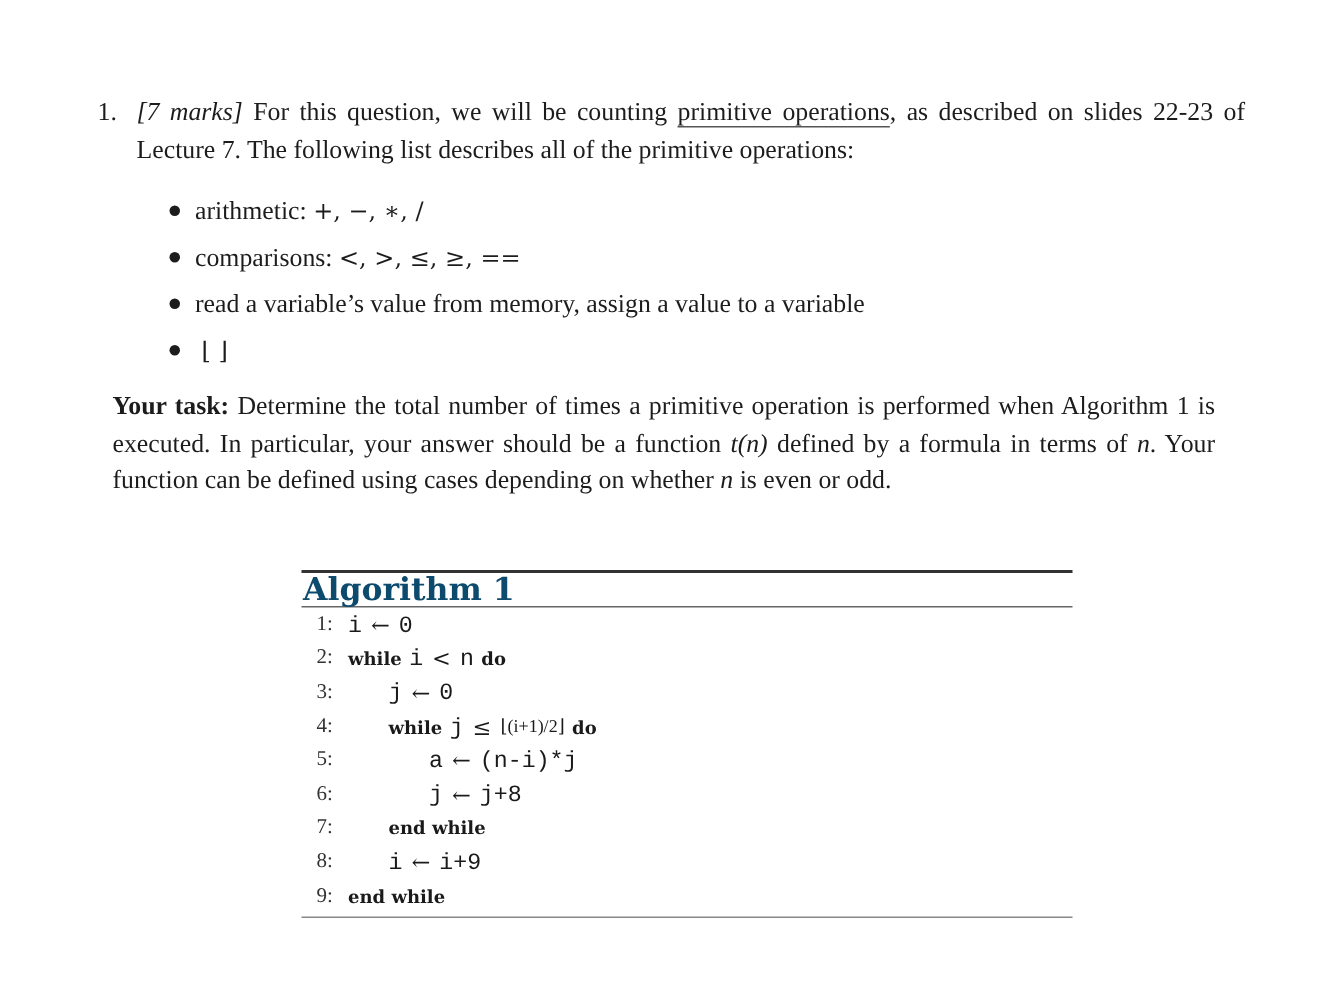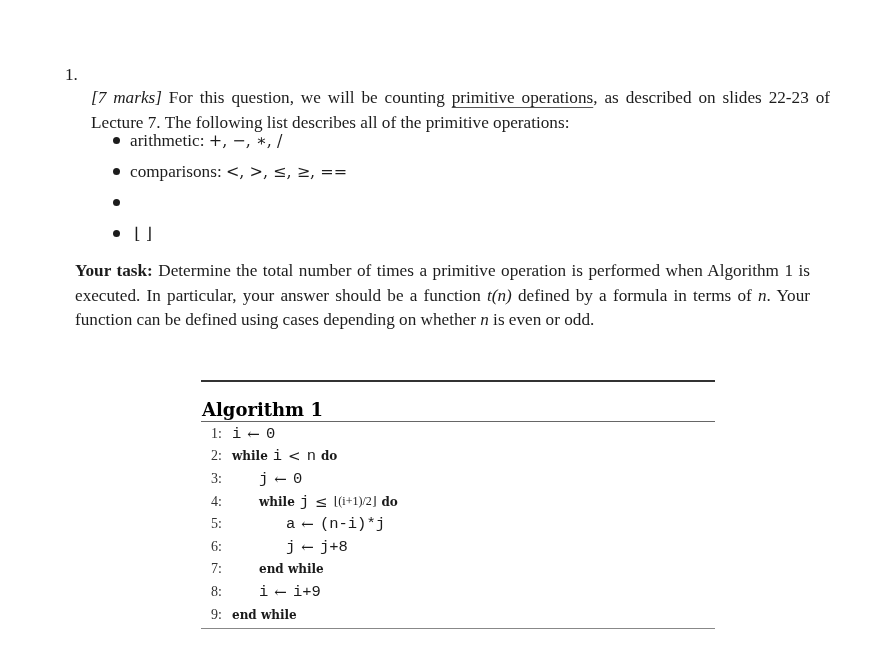--- a/index.html
+++ b/index.html
@@ -28,21 +28,20 @@
       color: #1c1c1c;
     }
     .q-number {
       position: absolute;
       left: 0;
       top: 0;
     }
     .q-body {
       margin-left: 26px;
       text-align: justify;
-      margin-top: 23px;
     }
     .marks { font-style: italic; }
     .underlined {
       text-decoration: underline;
       text-decoration-color: #555;
       text-underline-offset: 4px;
     }
 
     .bullets {
       position: absolute;
@@ -88,25 +87,24 @@
       width: 514px;
     }
     .rule-top {
       height: 1.5px;
       background: #333;
     }
     .algo-title {
       height: 22px;
       font-family: "DejaVu Serif", serif;
       font-weight: bold;
-      font-size: 18px;
+      font-size: 21px;
       line-height: 22px;
       padding-left: 1px;
-      color: #000000;
-      margin-top: 17px;
+      color: #0c4a6e;
     }
     .rule-mid {
       height: 1px;
       background: #666;
     }
     .algo-lines {
       padding-top: 1px;
     }
     .algo-line {
       height: 22.6px;
@@ -159,20 +157,21 @@
   <div class="bullet-item">
     <span class="bullet-dot"></span>
     <span>arithmetic:</span>&nbsp;<span class="sym">+, −, ∗, /</span>
   </div>
   <div class="bullet-item">
     <span class="bullet-dot"></span>
     <span>comparisons:</span>&nbsp;<span class="sym">&lt;, &gt;, ≤, ≥, ==</span>
   </div>
   <div class="bullet-item">
     <span class="bullet-dot"></span>
+    <span>read a variable’s value from memory, assign a value to a variable</span>
   </div>
   <div class="bullet-item">
     <span class="bullet-dot"></span>
     &nbsp;<span class="sym">⌊ ⌋</span>
   </div>
 </div>
 
 <div class="task"><span class="task-label">Your task:</span><span> Determine the total number of times a primitive operation is performed when Algorithm 1 is executed. In particular, your answer should be a function </span><span class="math-it">t(n)</span><span> defined by a formula in terms of </span><span class="math-it">n</span><span>. Your function can be defined using cases depending on whether </span><span class="math-it">n</span><span> is even or odd.</span></div>
 
 <div class="algo">

